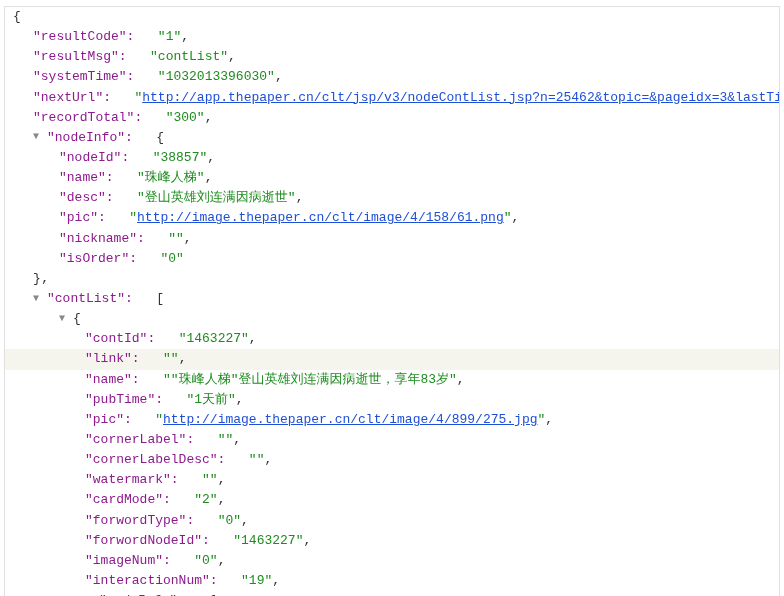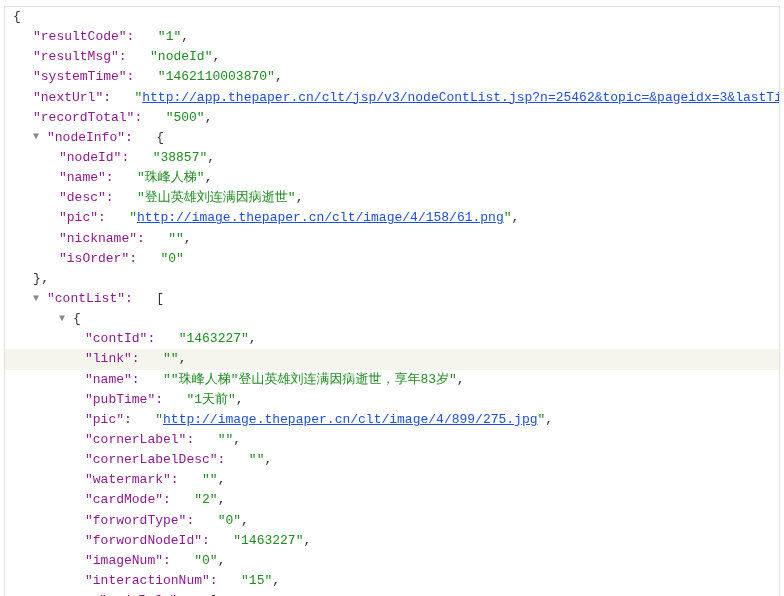--- a/index.html
+++ b/index.html
@@ -54,36 +54,36 @@
   <span class="punc">{</span>
 </div>
 
 <div class="json-line indent-1">
   <span class="key">"resultCode":</span>&nbsp;&nbsp;
   <span class="string"><span>"</span><span>1</span><span>"</span></span><span class="punc">,</span>
 </div>
 
 <div class="json-line indent-1">
   <span class="key">"resultMsg":</span>&nbsp;&nbsp;
-  <span class="string"><span>"</span><span>nodeId</span><span>"</span></span><span class="punc">,</span>
+  <span class="string"><span>"</span><span>contList</span><span>"</span></span><span class="punc">,</span>
 </div>
 
 <div class="json-line indent-1">
   <span class="key">"systemTime":</span>&nbsp;&nbsp;
-  <span class="string"><span>"</span><span>1462110003870</span><span>"</span></span><span class="punc">,</span>
+  <span class="string"><span>"</span><span>1032013396030</span><span>"</span></span><span class="punc">,</span>
 </div>
 
 <div class="json-line indent-1">
   <span class="key">"nextUrl":</span>&nbsp;&nbsp;
   <span class="string"><span>"</span><span class="link">http://app.thepaper.cn/clt/jsp/v3/nodeContList.jsp?n=25462&amp;topic=&amp;pageidx=3&amp;lastTime=1461908704221</span></span>
 </div>
 
 <div class="json-line indent-1">
   <span class="key">"recordTotal":</span>&nbsp;&nbsp;
-  <span class="string"><span>"</span><span>500</span><span>"</span></span><span class="punc">,</span>
+  <span class="string"><span>"</span><span>300</span><span>"</span></span><span class="punc">,</span>
 </div>
 
 <div class="json-line indent-1">
   <span class="toggle">▼</span><span class="key">"nodeInfo":</span>&nbsp;&nbsp;
   <span class="punc">{</span>
 </div>
 
 <div class="json-line indent-2">
   <span class="key">"nodeId":</span>&nbsp;&nbsp;
   <span class="string"><span>"</span><span>38857</span><span>"</span></span><span class="punc">,</span>
@@ -182,21 +182,21 @@
   <span class="string"><span>"</span><span>1463227</span><span>"</span></span><span class="punc">,</span>
 </div>
 
 <div class="json-line indent-3">
   <span class="key">"imageNum":</span>&nbsp;&nbsp;
   <span class="string"><span>"</span><span>0</span><span>"</span></span><span class="punc">,</span>
 </div>
 
 <div class="json-line indent-3">
   <span class="key">"interactionNum":</span>&nbsp;&nbsp;
-  <span class="string"><span>"</span><span>15</span><span>"</span></span><span class="punc">,</span>
+  <span class="string"><span>"</span><span>19</span><span>"</span></span><span class="punc">,</span>
 </div>
 
 <div class="json-line indent-3">
   <span class="toggle">▼</span><span class="key">"nodeInfo":</span>&nbsp;&nbsp;
   <span class="punc">{</span>
 </div>
 
 </div>
 
 </body></html>

